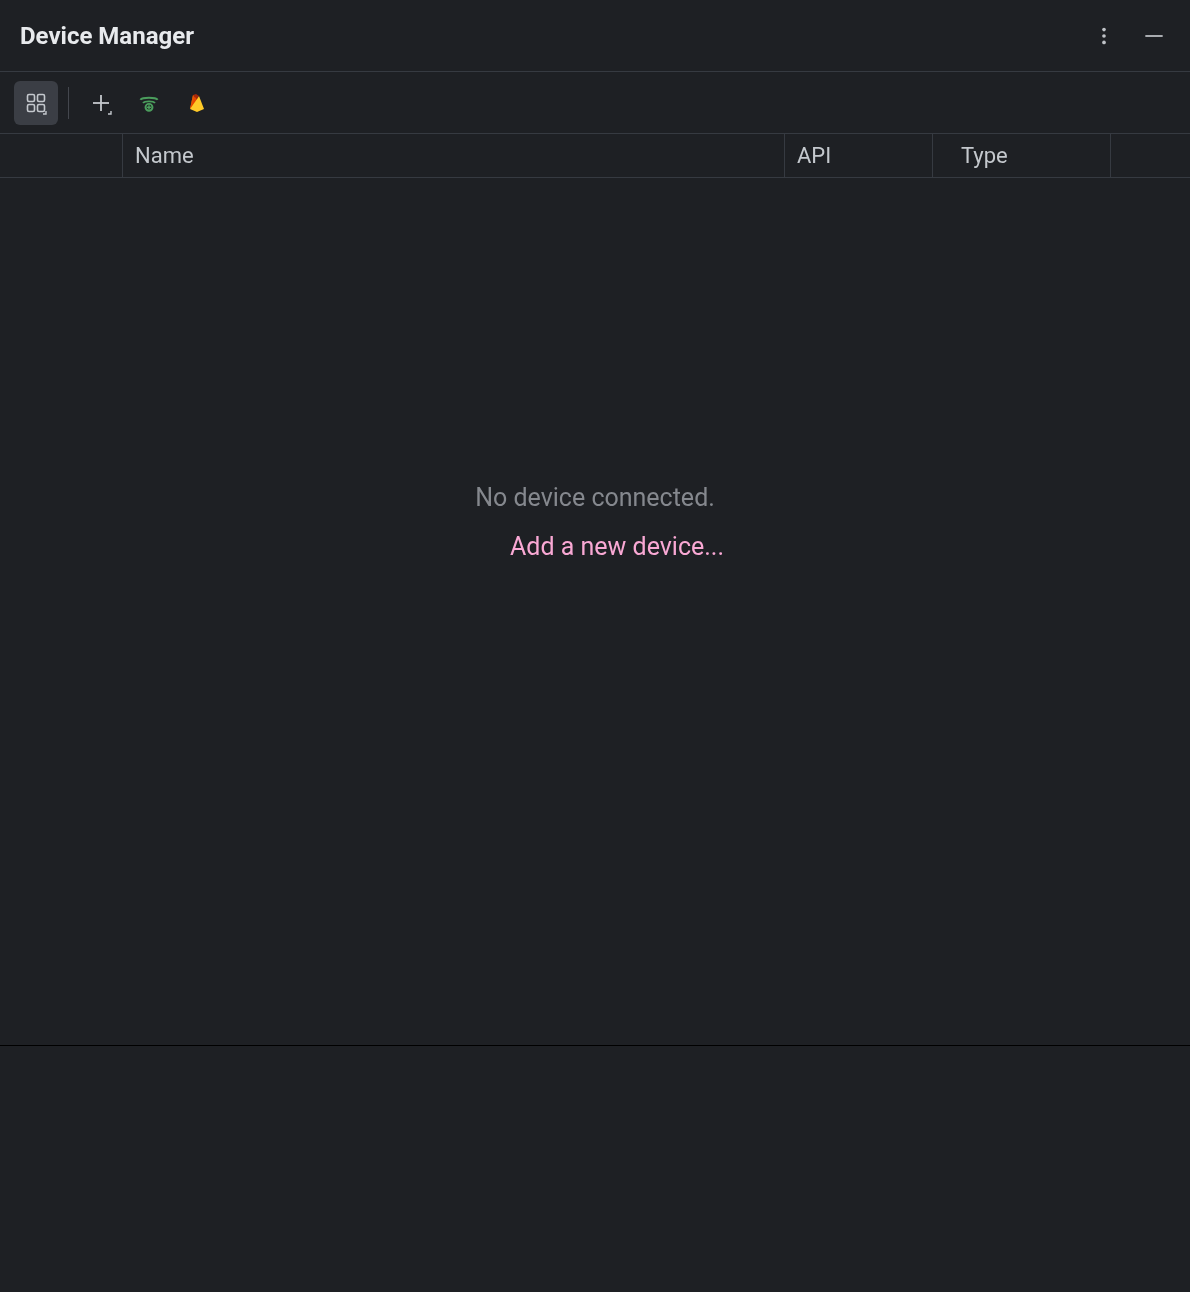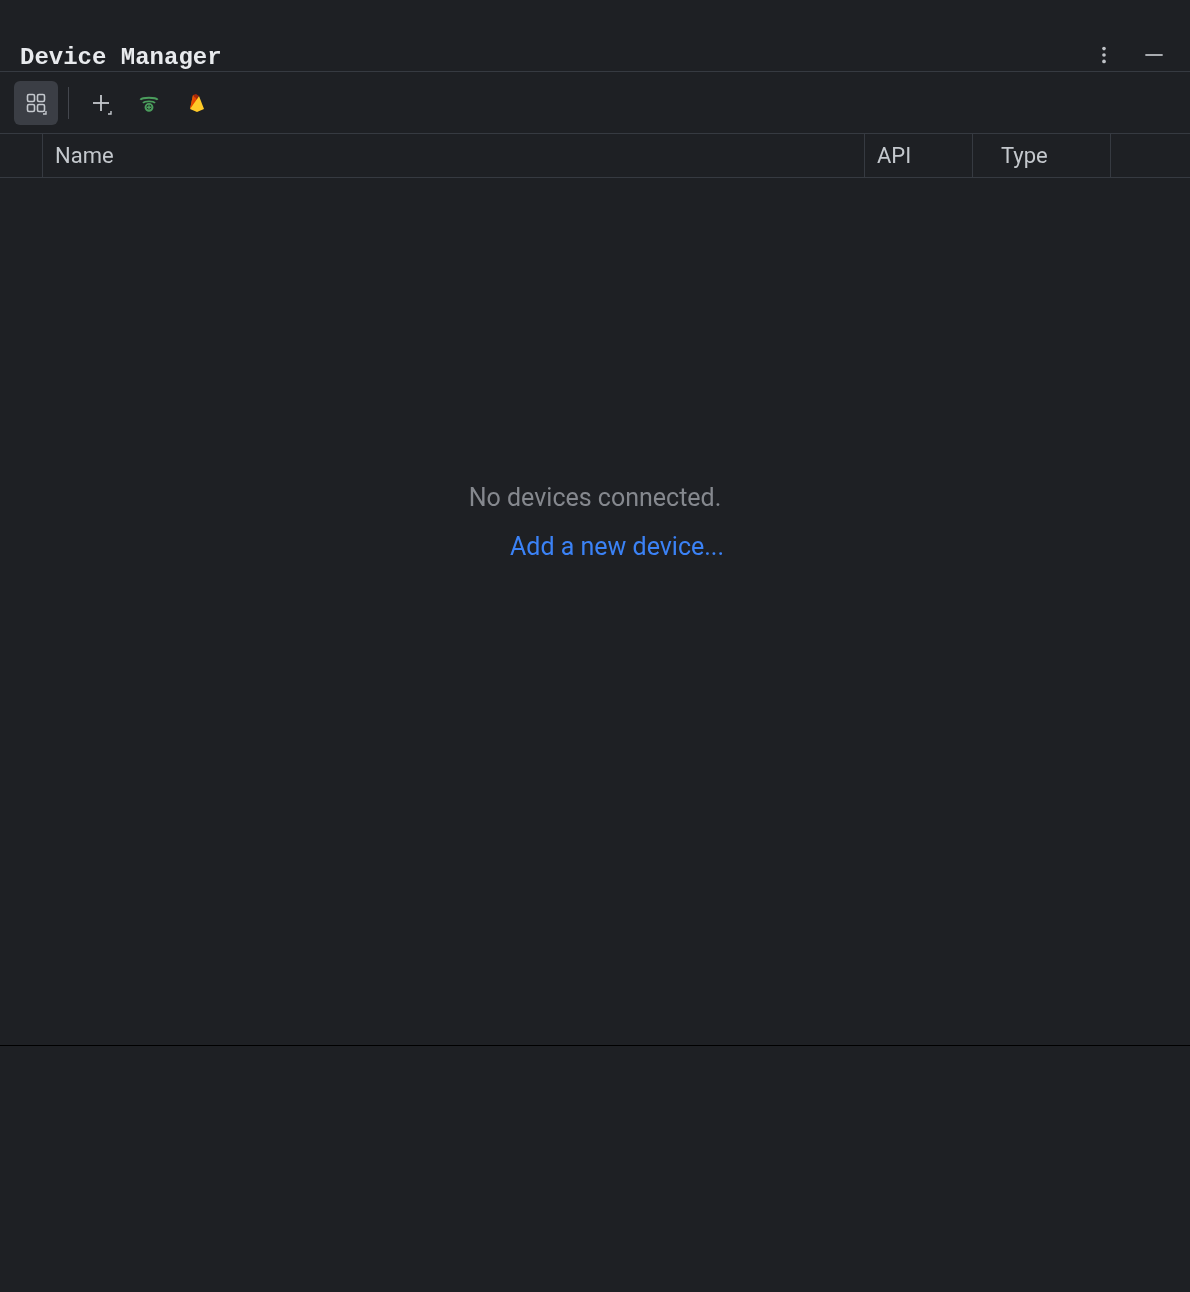--- a/index.html
+++ b/index.html
@@ -8,25 +8,24 @@
       height: 1292px;
       background: #1e2024;
       font-family: -apple-system, BlinkMacSystemFont, "Segoe UI", Roboto, sans-serif;
       color: #bfc2c7;
       overflow: hidden;
     }
     
     .header {
       height: 72px;
       display: flex;
-      align-items: flex-end;
+      align-items: center;
       justify-content: space-between;
       padding: 0 20px;
       border-bottom: 1px solid #363a41;
-      font-family: Liberation Mono, monospace;
     }
     
     .title {
       font-size: 24px;
       font-weight: 700;
       color: #e8eaed;
     }
     
     .header-actions {
       display: flex;
@@ -82,20 +81,21 @@
       border-bottom: 1px solid #363a41;
     }
     
     .th {
       display: flex;
       align-items: center;
       padding: 0 12px;
       font-size: 22px;
       color: #c4c8cd;
       border-left: 1px solid #363a41;
+      margin-left: 40px;
     }
     
     .th-arrow {
       width: 42px;
       border-left: none;
     }
     
     .th-name {
       flex: 1;
     }
@@ -124,21 +124,21 @@
       padding-bottom: 180px;
     }
     
     .empty-message {
       font-size: 25px;
       color: #85888e;
     }
     
     .add-link {
       font-size: 25px;
-      color: #3b82f6;
+      color: #f9a8d4;
       cursor: pointer;
       margin-left: 44px;
     }
     
     .bottom-bar {
       height: 84px;
     }
     
     svg { display: block; }
   </style>
@@ -202,17 +202,17 @@
 
 <div class="table-header">
   <div class="th th-arrow"></div>
   <div class="th th-name">Name</div>
   <div class="th th-api">API</div>
   <div class="th th-type">Type</div>
   <div class="th th-end"></div>
 </div>
 
 <div class="empty-state">
-  <div class="empty-message">No devices connected.</div>
+  <div class="empty-message">No device connected.</div>
   <div class="add-link">Add a new device...</div>
 </div>
 
 <div class="bottom-bar"></div>
 
 </body></html>

